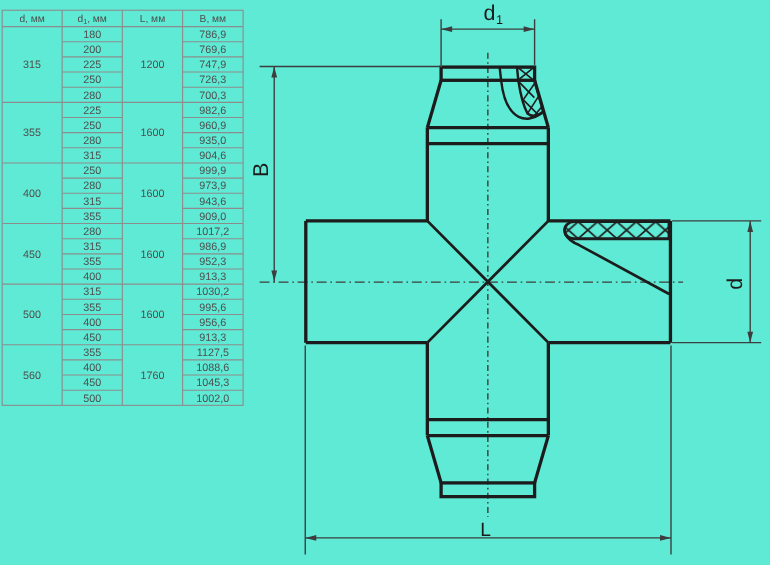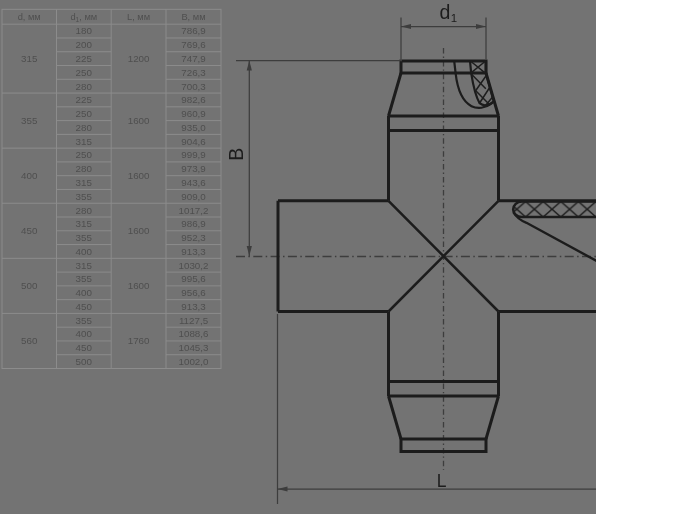--- a/index.html
+++ b/index.html
@@ -1,15 +1,15 @@
 <!DOCTYPE html>
 <html><head><meta charset="utf-8">
 <style>
 html,body{margin:0;padding:0;background:#ffffff;}
-#page{position:relative;width:596px;height:514px;background:#737373;overflow:hidden;}
+#page{position:relative;width:700px;height:514px;background:#5eead4;overflow:hidden;}
 </style></head>
 <body>
 
 <div id="page">
 <svg width="700" height="514" viewBox="0 0 700 514">
 
 <g stroke="#8c8c8c" stroke-width="1" fill="none">
 <rect x="2.0" y="9.3" width="219.0" height="359.2"></rect>
 <line x1="56.5" y1="9.3" x2="56.5" y2="368.5"></line>
 <line x1="111.2" y1="9.3" x2="111.2" y2="368.5"></line>

